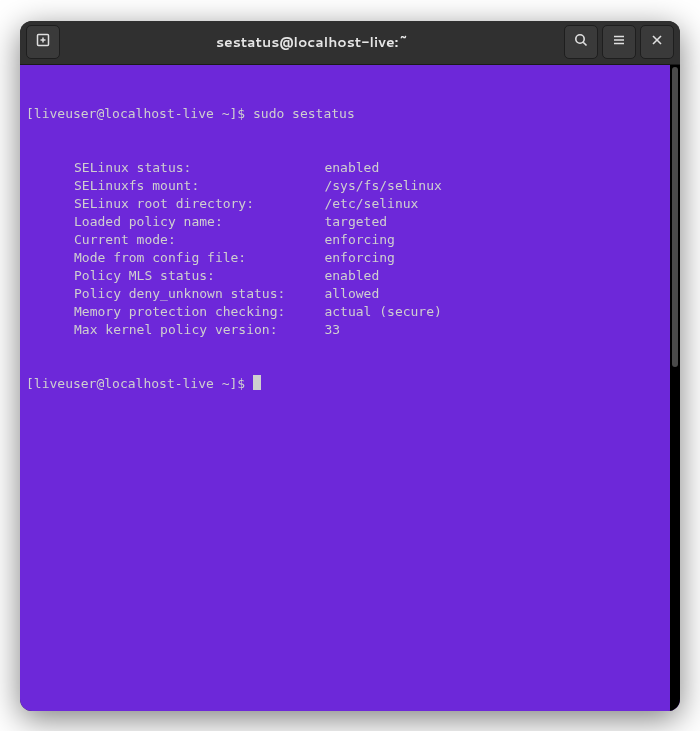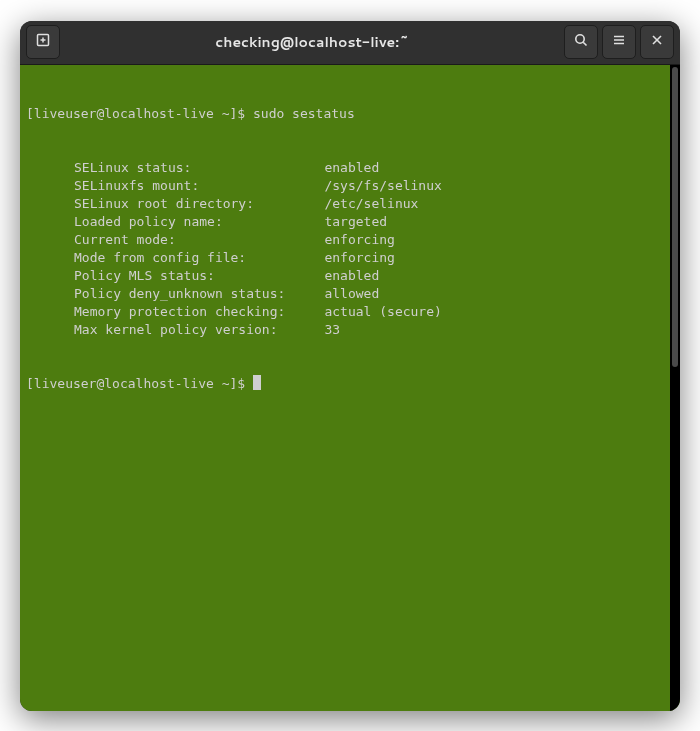--- a/index.html
+++ b/index.html
@@ -55,21 +55,21 @@
       display: flex;
       align-items: center;
       justify-content: center;
       color: #e0e0e0;
       cursor: pointer;
     }
     .tb-button svg { width: 16px; height: 16px; }
     .terminal-area {
       flex: 1;
       display: flex;
-      background: #4d7c0f;
+      background: #6d28d9;
     }
     .terminal {
       flex: 1;
       padding: 4px 2px 4px 6px;
       color: #cfcfcf;
       font-size: 13px;
       line-height: 18px;
       white-space: pre;
       overflow: hidden;
     }
@@ -107,21 +107,21 @@
       <div class="tb-button">
         <span>
           <svg viewBox="0 0 16 16" fill="none" stroke="currentColor" stroke-width="1.5">
             <rect x="2.5" y="2.5" width="11" height="11" rx="1"></rect>
             <line x1="8" y1="5.5" x2="8" y2="10.5"></line>
             <line x1="5.5" y1="8" x2="10.5" y2="8"></line>
           </svg>
         </span>
       </div>
     </div>
-    <div class="titlebar-center">checking@localhost-live:~</div>
+    <div class="titlebar-center">sestatus@localhost-live:~</div>
     <div class="titlebar-right">
       <div class="tb-button">
         <span>
           <svg viewBox="0 0 16 16" fill="none" stroke="currentColor" stroke-width="1.6">
             <circle cx="7" cy="7" r="4.2"></circle>
             <line x1="10.2" y1="10.2" x2="13.5" y2="13.5"></line>
           </svg>
         </span>
       </div>
       <div class="tb-button">

